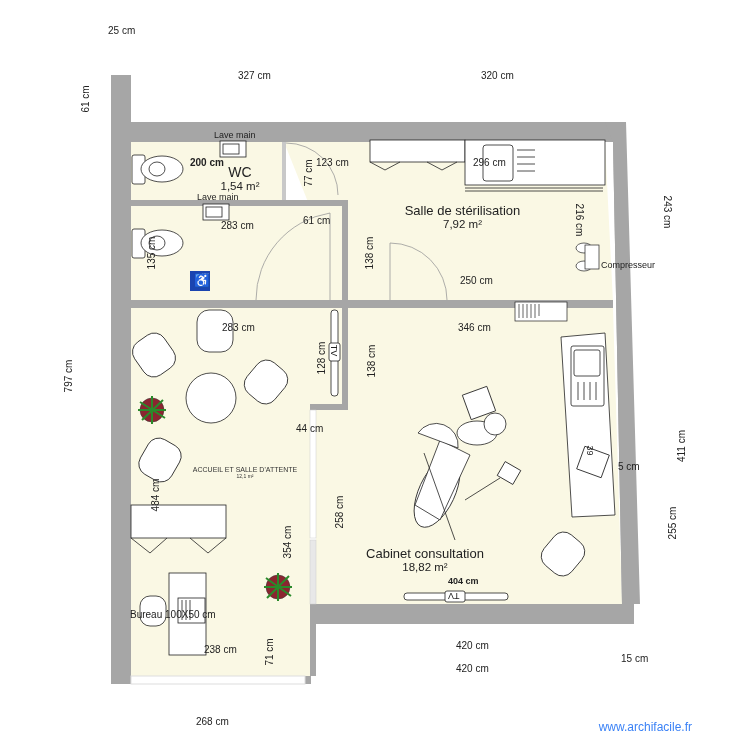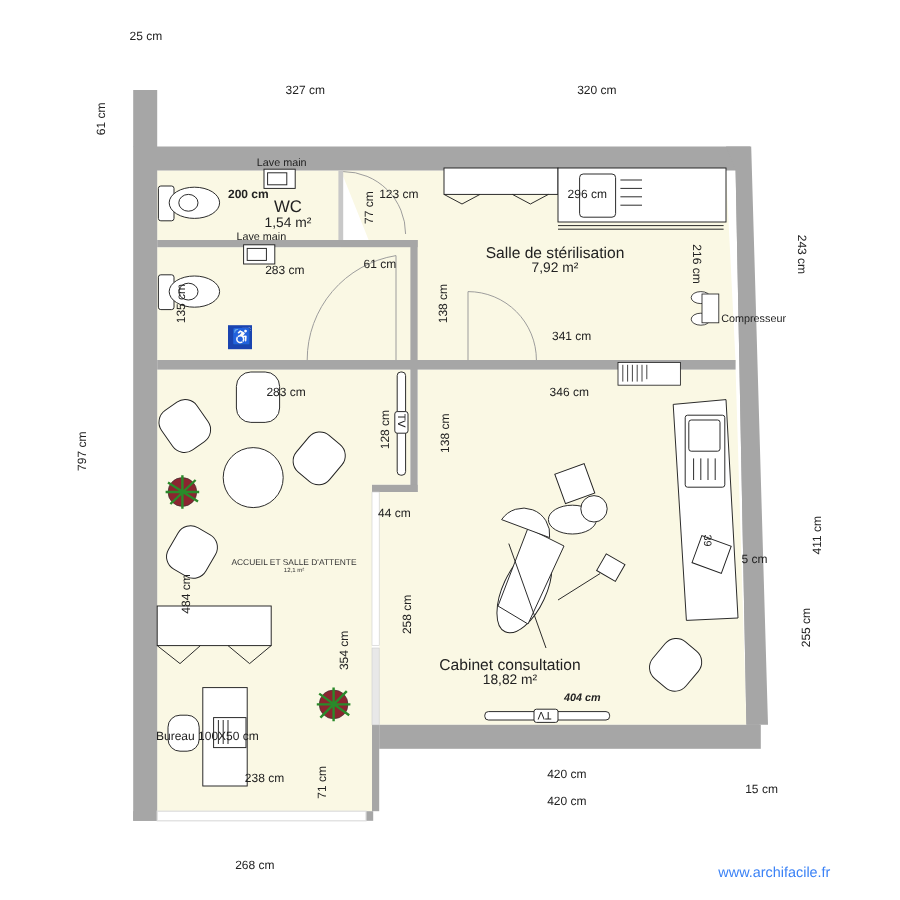--- a/index.html
+++ b/index.html
@@ -196,26 +196,26 @@
 <div class="lbl" style="left:448px;top:591px;font-size:9px;transform:rotate(180deg);">TV</div>
 
 <div class="lbl" style="left:108px;top:26px;">25 cm</div>
 <div class="lbl" style="left:238px;top:71px;">327 cm</div>
 <div class="lbl" style="left:481px;top:71px;">320 cm</div>
 <div class="lbl" style="left:190px;top:158px;font-weight:bold;">200 cm</div>
 <div class="lbl" style="left:316px;top:158px;">123 cm</div>
 <div class="lbl" style="left:473px;top:158px;">296 cm</div>
 <div class="lbl" style="left:221px;top:221px;">283 cm</div>
 <div class="lbl" style="left:303px;top:216px;">61 cm</div>
-<div class="lbl" style="left:460px;top:276px;">341 cm</div>
+<div class="lbl" style="left:460px;top:276px;">250 cm</div>
 <div class="lbl" style="left:222px;top:323px;">283 cm</div>
 <div class="lbl" style="left:458px;top:323px;">346 cm</div>
-<div class="lbl" style="left:315px;top:424px;">44 cm</div>
+<div class="lbl" style="left:296px;top:424px;">44 cm</div>
 <div class="lbl" style="left:618px;top:462px;">5 cm</div>
-<div class="lbl" style="left:470px;top:577px;font-weight:bold;font-size:9px;font-style:italic;">404 cm</div>
+<div class="lbl" style="left:448px;top:577px;font-weight:bold;font-size:9px;">404 cm</div>
 <div class="lbl" style="left:204px;top:645px;">238 cm</div>
 <div class="lbl" style="left:456px;top:641px;">420 cm</div>
 <div class="lbl" style="left:456px;top:664px;">420 cm</div>
 <div class="lbl" style="left:621px;top:654px;text-align:right;">15 cm</div>
 <div class="lbl" style="left:196px;top:717px;">268 cm</div>
 
 <div class="lbl vert" style="left:72px;top:94px;">61 cm</div>
 <div class="lbl vert" style="left:53px;top:371px;">797 cm</div>
 <div class="lbl vert" style="left:295px;top:168px;">77 cm</div>
 <div class="lbl vert" style="left:136px;top:248px;">135 cm</div>

